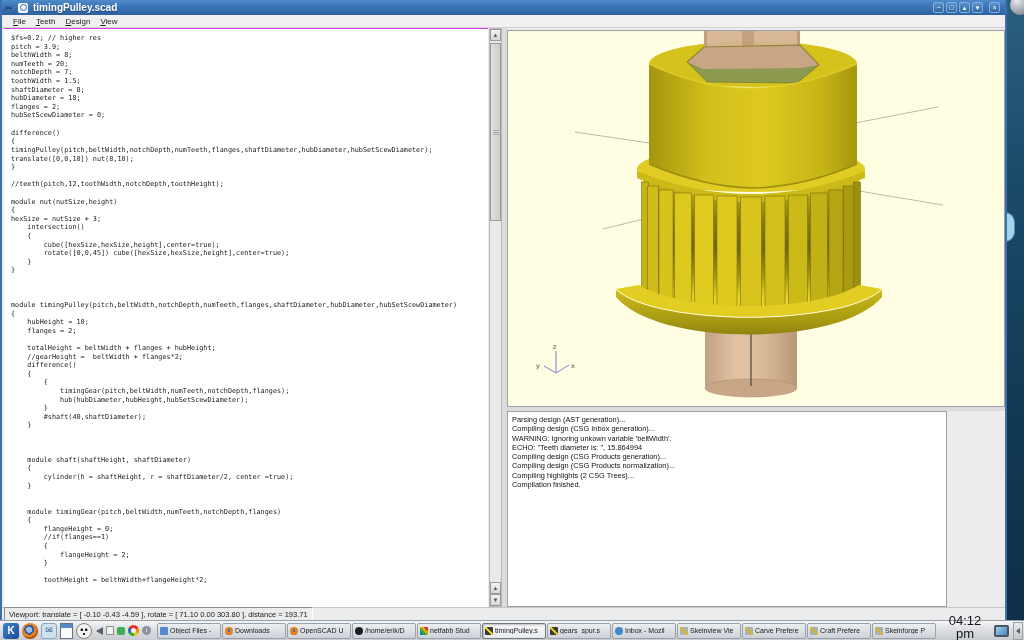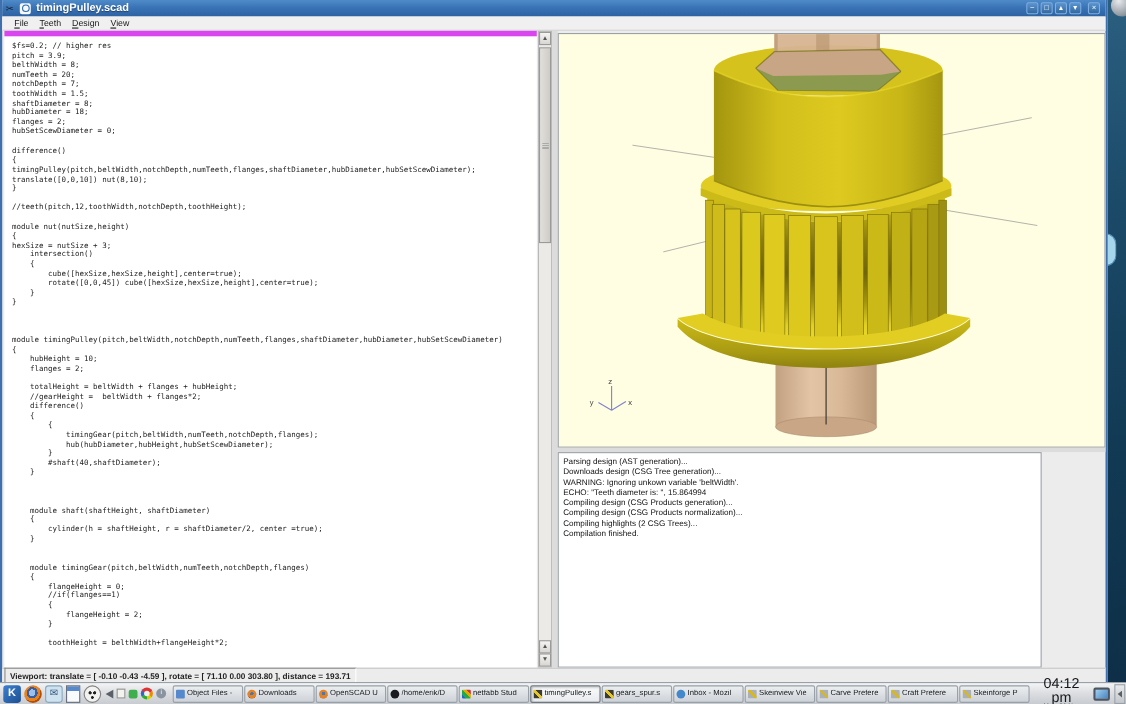--- a/index.html
+++ b/index.html
@@ -27,21 +27,21 @@
   .tb-btn{width:11px;height:11px;background:linear-gradient(180deg,#5b93cf,#32699f);
     border:1px solid #7fb0e0;border-radius:2px;color:#fff;font-size:7px;line-height:9px;
     text-align:center;box-sizing:border-box;}
   .tb-btn.close{margin-left:4px;}
   .menubar{position:absolute;left:0;top:15px;right:0;height:13px;background:#f0f0f0;
     border-bottom:1px solid #d4d4d4;display:flex;align-items:center;padding-left:6px;box-sizing:border-box;}
   .menu-item{display:inline-block;font-size:8px;color:#1a1a1a;padding:0 5px;}
   .menu-item::first-letter{text-decoration:underline;}
   
   .editor{position:absolute;left:2px;top:28px;width:484px;height:579px;background:#fff;
-    overflow:hidden;border-top:5px solid #d946ef;box-sizing:border-box;}
+    overflow:hidden;border-top:1px solid #d946ef;box-sizing:border-box;}
   .code{padding:5px 0 0 7px;font-family:"DejaVu Sans Mono","Liberation Mono",monospace;
     font-size:6.8px;line-height:8.62px;color:#1c1c1c;}
   .code div{white-space:pre;height:8.62px;}
   .vscroll{position:absolute;left:487px;top:28px;width:13px;height:579px;background:#eceae6;
     border:1px solid #b8b8b8;box-sizing:border-box;}
   .sb-btn{position:absolute;left:0;width:11px;height:12px;background:linear-gradient(180deg,#f4f4f2,#d8d6d2);
     border:1px solid #9a9a9a;box-sizing:border-box;color:#555;font-size:6px;line-height:10px;text-align:center;}
   .sb-thumb{position:absolute;left:0;top:14px;width:11px;height:178px;
     background:linear-gradient(90deg,#e2e0dc,#cfccc6);border:1px solid #9a9a9a;box-sizing:border-box;}
   .sb-grip{position:absolute;left:2px;top:86px;width:6px;height:6px;
@@ -52,21 +52,21 @@
     border:1px solid #9aa0a6;box-sizing:border-box;}
   .hsplit{position:absolute;left:505px;top:407px;width:498px;height:4px;background:#dcdcdc;}
   .console{position:absolute;left:505px;top:411px;width:440px;height:196px;background:#fff;
     border:1px solid #9aa0a6;box-sizing:border-box;padding:3px 0 0 4px;}
   .console div{font-size:7.4px;line-height:9.3px;color:#111;white-space:pre;}
   
   .statusbar{position:absolute;left:0;top:607px;right:0;height:13px;background:#ececec;
     border-top:1px solid #c6c6c6;display:flex;align-items:center;}
   .status-box{display:inline-block;margin-left:2px;padding:2px 4px;font-size:7.5px;color:#222;
     border-top:1px solid #8a8a8a;border-left:1px solid #8a8a8a;border-bottom:1px solid #fff;border-right:1px solid #fff;
-    background:#ececec;line-height:10px;font-weight:bold;}
+    background:#ececec;line-height:10px;}
   
   .taskbar{position:absolute;left:0;top:620px;width:1024px;height:20px;
     background:linear-gradient(180deg,#f4f5f6 0%,#dfe1e4 40%,#c8cbd0 100%);
     border-top:1px solid #9aa0a8;box-sizing:border-box;display:flex;align-items:center;}
   .ql{display:flex;align-items:center;gap:3px;padding-left:3px;}
   .ql-kmenu{width:16px;height:16px;border-radius:3px;background:linear-gradient(135deg,#3e80d0,#1c4f92);
     color:#fff;font-weight:bold;font-size:10px;line-height:16px;text-align:center;}
   .ql-firefox{width:16px;height:16px;border-radius:50%;
     background:radial-gradient(circle at 45% 42%,#9cc0ea 0 3px,#3a5fa0 3px 5px,#e8821e 5px 7.5px,#b35008 7.5px);}
   .ql-tbird{width:16px;height:16px;border-radius:3px;background:#cfe2f0;border:1px solid #88a8c0;
@@ -316,21 +316,21 @@
         <text class="axis-label" x="550" y="348" id="axZ">z</text>
         <text class="axis-label" x="568" y="367" id="axX">x</text>
         <text class="axis-label" x="533" y="367" id="axY">y</text>
       </svg>
     </div>
 
     <div class="hsplit"></div>
 
     <div class="console" id="consoleArea">
         <div>Parsing design (AST generation)...</div>
-        <div>Downloads design (CSG Tree generation)...</div>
+        <div>Compiling design (CSG Inbox generation)...</div>
         <div>WARNING: Ignoring unkown variable 'beltWidth'.</div>
         <div>ECHO: "Teeth diameter is: ", 15.864994</div>
         <div>Compiling design (CSG Products generation)...</div>
         <div>Compiling design (CSG Products normalization)...</div>
         <div>Compiling highlights (2 CSG Trees)...</div>
         <div>Compilation finished.</div>
       </div>
 
     <div class="statusbar">
       <span class="status-box">Viewport: translate = [ -0.10 -0.43 -4.59 ], rotate = [ 71.10 0.00 303.80 ], distance = 193.71</span>

